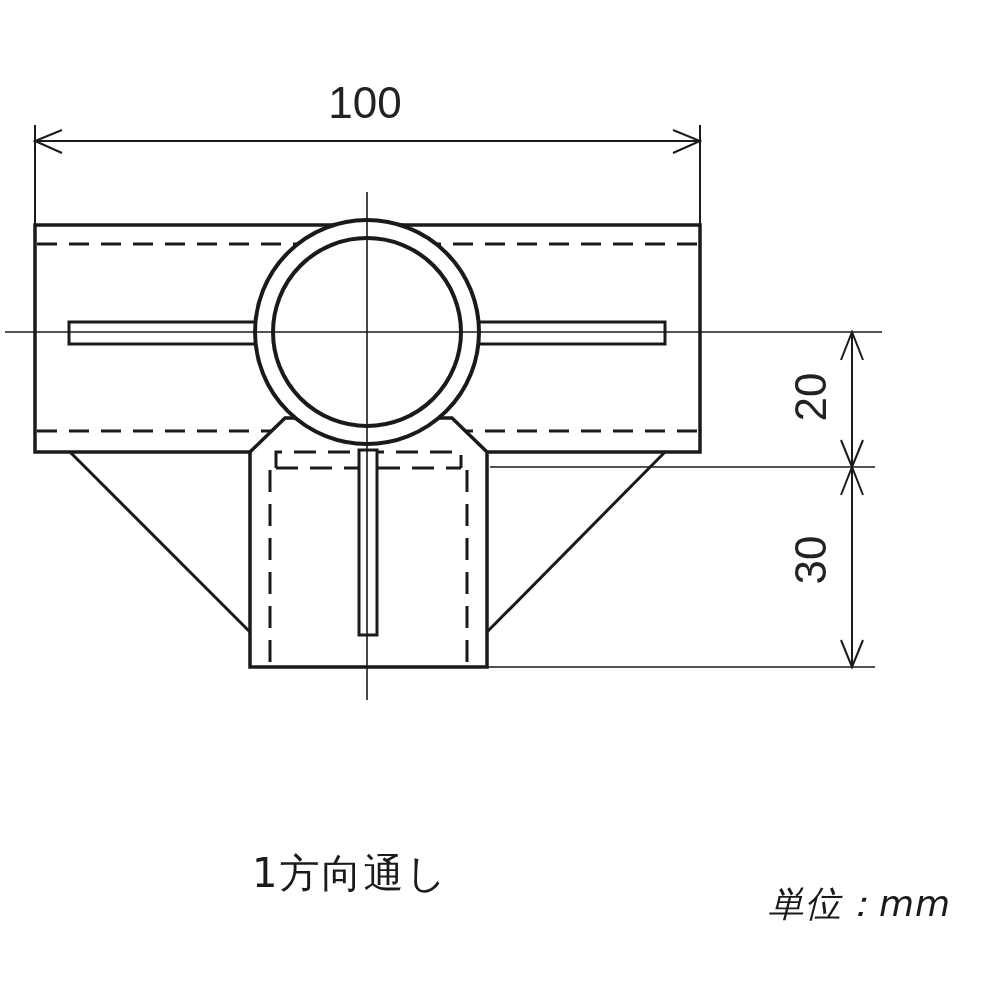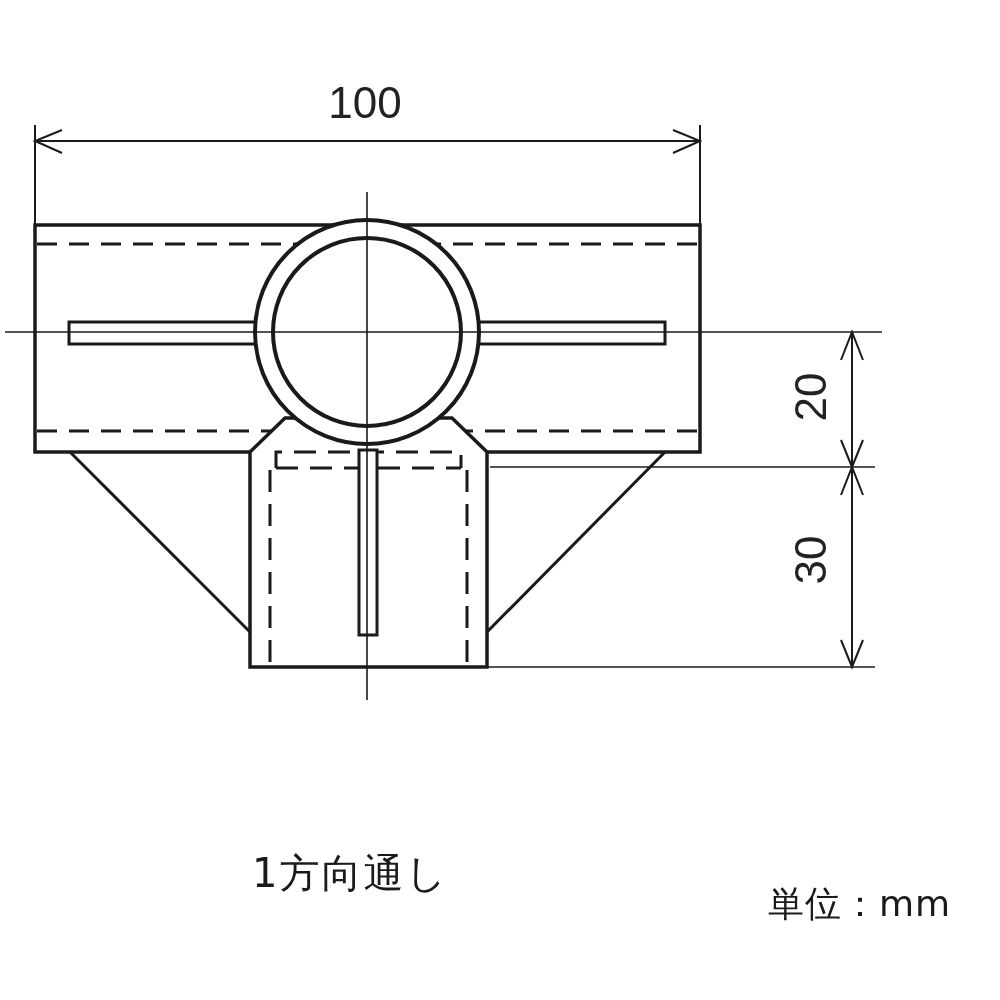--- a/index.html
+++ b/index.html
@@ -3,21 +3,21 @@
 <meta charset="utf-8">
 <style>
   html, body { margin: 0; padding: 0; background: #ffffff; }
   body { width: 1000px; height: 1000px; position: relative; overflow: hidden; }
   #drawing { position: absolute; left: 0; top: 0; width: 1000px; height: 1000px; }
   .dim-text { font-family: "Liberation Sans", "DejaVu Sans", sans-serif; font-size: 44px; fill: #222; }
   .caption {
     position: absolute; font-family: "DejaVu Sans", sans-serif; color: #1a1a1a;
   }
   #title-caption { left: 252px; top: 846px; font-size: 40px; font-weight: normal; letter-spacing: 2px; }
-  #unit-caption { left: 768px; top: 880px; font-size: 36px; letter-spacing: 1px; }
+  #unit-caption { left: 768px; top: 880px; font-size: 36px; letter-spacing: 1px; font-style: italic; }
 </style>
 </head>
 <body>
 
 <svg id="drawing" viewBox="0 0 1000 1000" xmlns="http://www.w3.org/2000/svg">
   <g stroke="#1a1a1a" fill="none" stroke-linecap="butt">
 
     <g>
       <line x1="35" y1="125" x2="35" y2="225" stroke-width="2"></line>
       <line x1="700" y1="125" x2="700" y2="225" stroke-width="2"></line>

